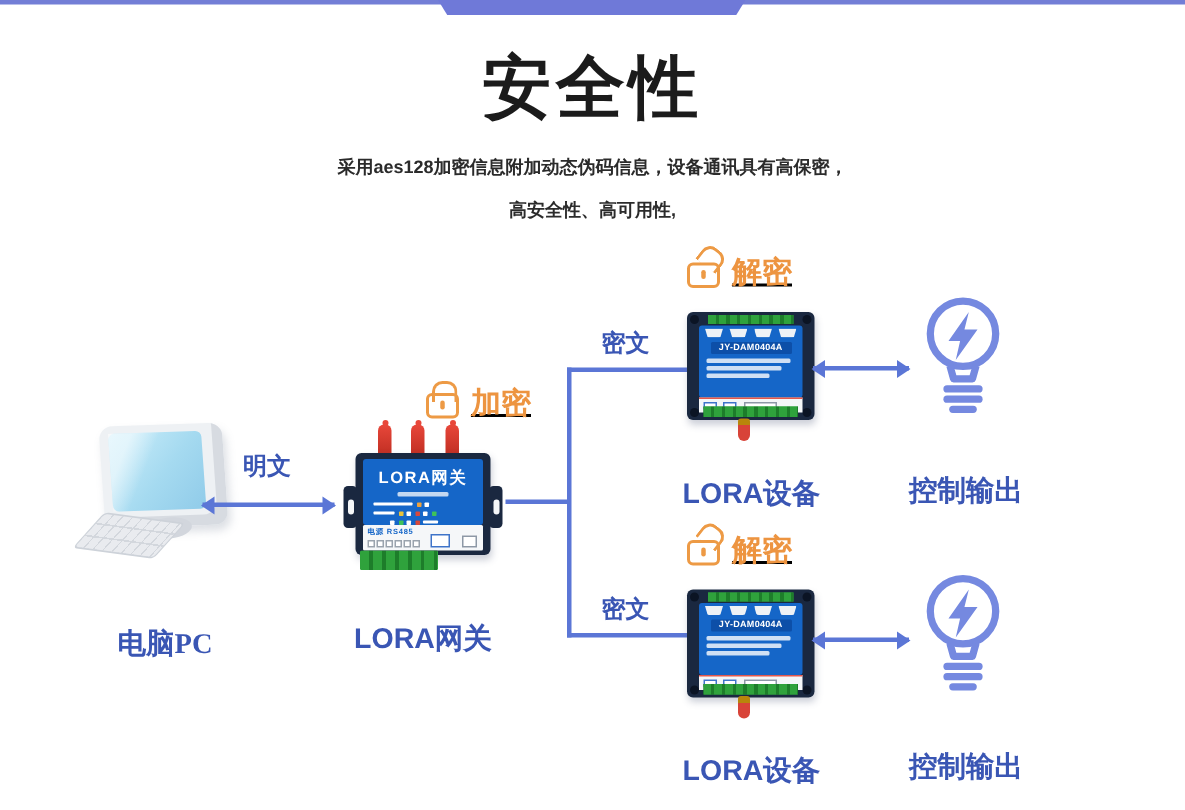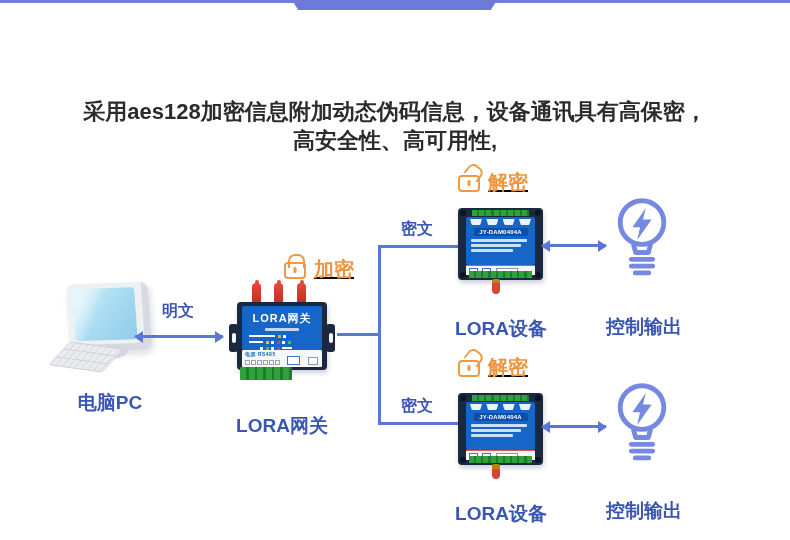--- a/index.html
+++ b/index.html
@@ -8,21 +8,21 @@
 
   
   .top-line { position:absolute; left:0; top:0; width:100%; height:3px; background:#737ed6; }
   .top-tab  { position:absolute; left:292px; top:0; width:205px; height:10px; background:#6f79d8;
               clip-path:polygon(0 0,100% 0,97% 100%,3% 100%); }
 
   
   .title { position:absolute; top:28px; left:0; right:0; text-align:center;
            font-size:46px; font-weight:bold; color:#1b1b1b; letter-spacing:3px; }
   .subtitle { position:absolute; top:97px; left:0; right:0; text-align:center;
-              font-size:22px; font-weight:bold; color:#2b2b2b; line-height:29px; }
+              font-size:12px; font-weight:bold; color:#2b2b2b; line-height:29px; }
 
   
   .lbl { position:absolute; text-align:center; font-size:19px; font-weight:bold; color:#3a56b4;margin-top:29px; }
   .flowtxt { position:absolute; text-align:center; font-size:16px; font-weight:bold; color:#3a56b4; }
 
   
   .bline { position:absolute; background:#5b76d6; }
   .harrow { position:absolute; height:3px; background:#5b76d6; }
   .harrow::before, .harrow::after { content:""; position:absolute; top:-4.5px;
         border-top:6px solid transparent; border-bottom:6px solid transparent; }
@@ -111,33 +111,34 @@
   .bulb { position:absolute; width:62px; height:84px; }
 </style>
 </head>
 <body>
 
 <div class="stage">
 
   <div class="top-line"></div>
   <div class="top-tab"></div>
 
+  <div class="title">安全性</div>
   <div class="subtitle">
     <div>采用aes128加密信息附加动态伪码信息，设备通讯具有高保密，</div>
     <div>高安全性、高可用性,</div>
   </div>
 
   <div class="pc-group">
     <div class="monitor">
       <div class="screen"></div>
     </div>
     <div class="stand"></div>
     <div class="keyboard"></div>
   </div>
-  <div class="lbl" style="left:50px; top:361px; width:120px;">电脑PC</div>
+  <div class="lbl" style="left:50px; top:387px; width:120px;font-family:Liberation Serif, serif;">电脑PC</div>
 
   <div class="flowtxt" style="left:132px; top:301px; width:92px;">明文</div>
   <div class="harrow" style="left:135px; top:335px; width:88px;"></div>
 
   <div class="lockrow" style="left:237px; top:258px;padding-left:47px;">
     <span class="lock"></span>
     <span class="locktxt">加密</span>
   </div>
 
   <div class="gw">

